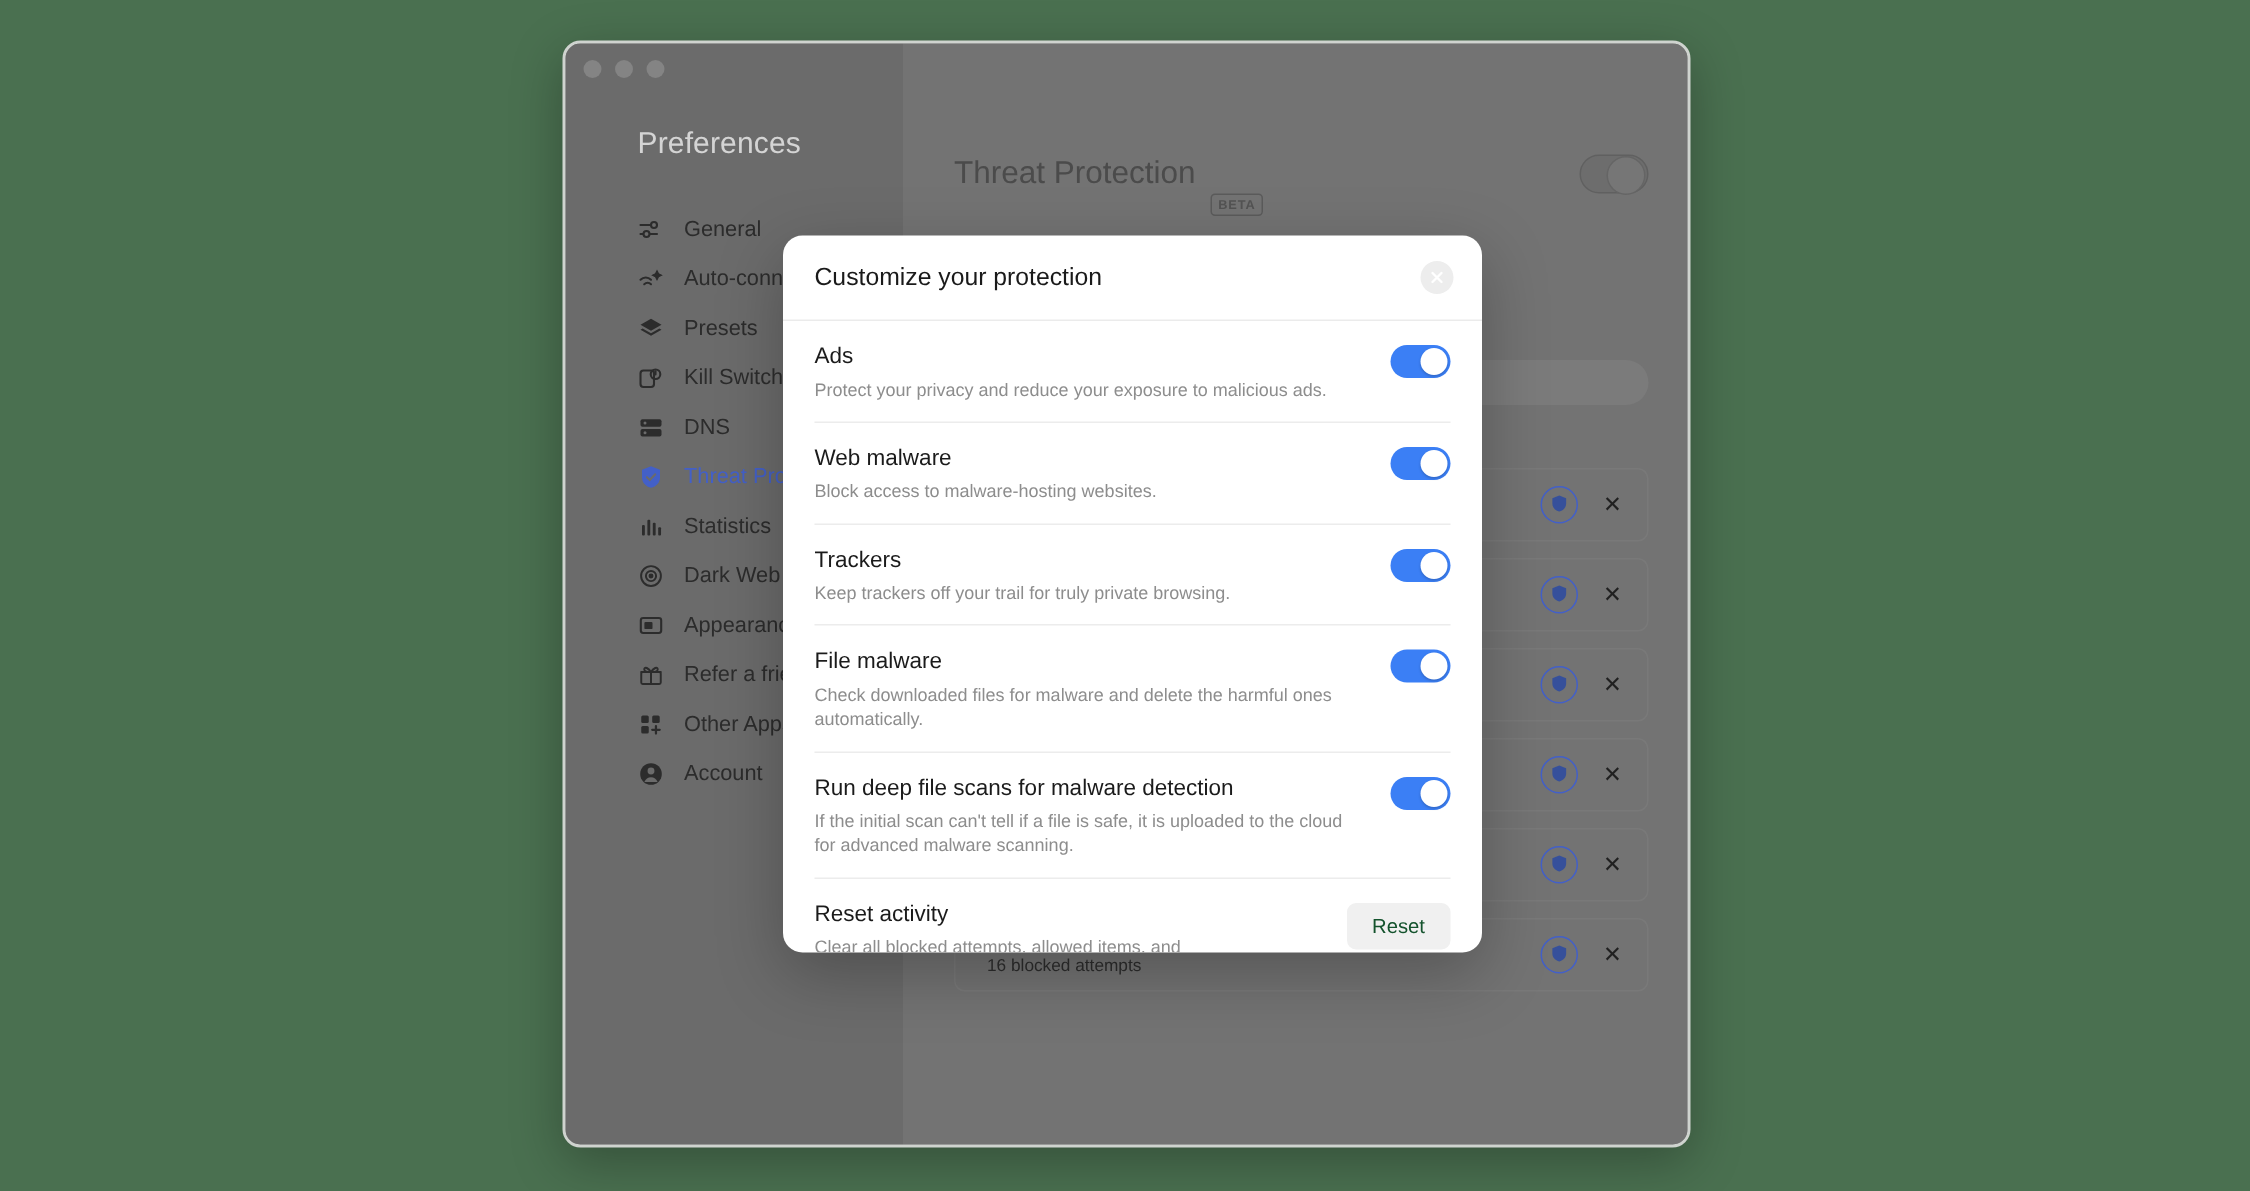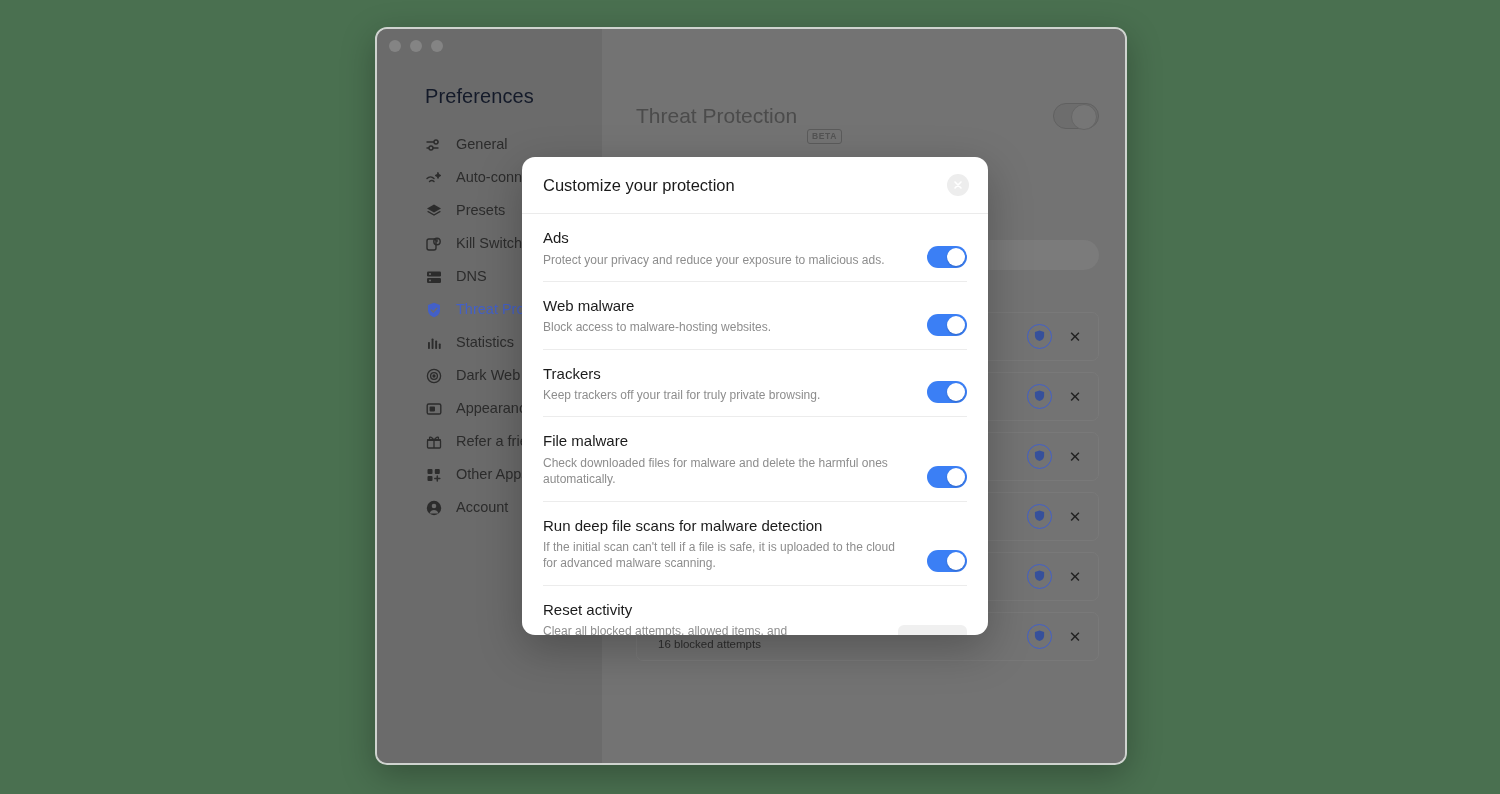--- a/index.html
+++ b/index.html
@@ -50,28 +50,29 @@
     z-index: 5;
   }
   .tl-dot {
     width: 12px; height: 12px;
     border-radius: 50%;
     background: #9b9b9b;
   }
 
   #prefs-title {
     font-size: 20px;
-    color: #0f172a;
+    color: #ffffff;
     padding: 0 0 28px 48px;
     font-weight: 400;
     letter-spacing: 0.1px;
   }
 
   .nav-item {
     display: flex;
+    align-items: center;
     gap: 13px;
     height: 33px;
     padding: 0 0 0 48px;
     color: #2d2d2d;
     font-size: 14.5px;
     white-space: nowrap;
     cursor: default;
   }
   .nav-item.active { color: #4a6ef0; }
   .nav-icon {
@@ -235,21 +236,21 @@
   #modal-close svg { display: block; }
 
   #modal-body {
     flex: 1;
     padding: 0 21px;
     overflow: hidden;
   }
 
   .setting-row {
     display: flex;
-    align-items: flex-end;
+    align-items: flex-start;
     padding: 14px 0 13px 0;
     border-bottom: 1px solid #ececec;
     min-height: 54px;
   }
   .setting-row:last-child { border-bottom: none; }
   .setting-text {
     flex: 1;
     padding-right: 18px;
     min-width: 0;
   }

